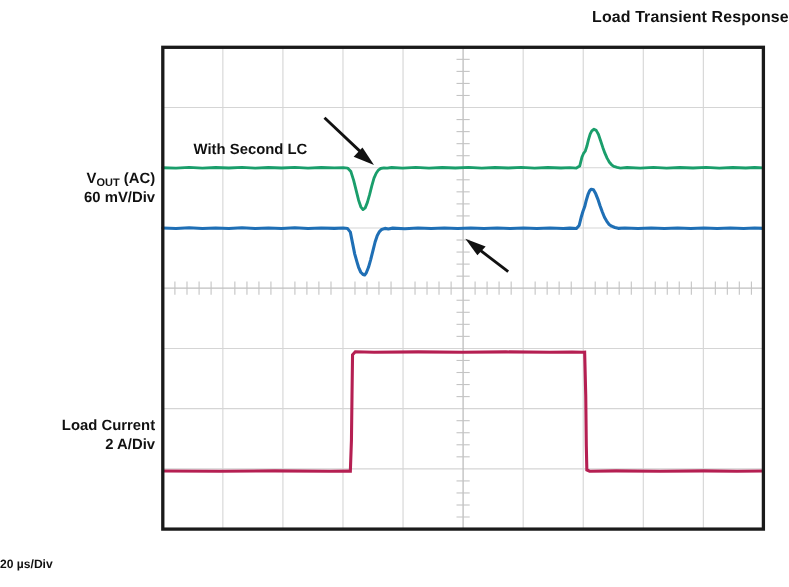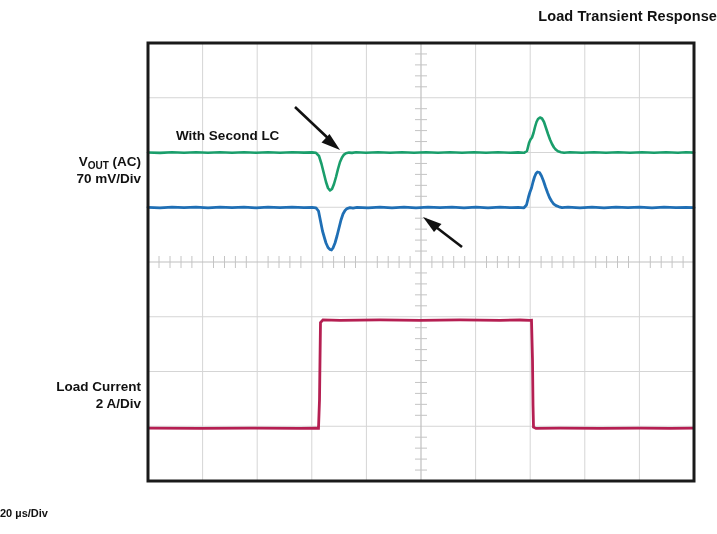--- a/index.html
+++ b/index.html
@@ -91,21 +91,21 @@
 </style>
 </head>
 <body>
 
 <div id="chart-root">
 
   <div class="chart-title">Load Transient Response</div>
 
   <div class="y-label" id="vout-label">
     <span><span>V</span><span class="sub">OUT</span><span> (AC)</span></span><br>
-    <span>70 mV/Div</span>
+    <span>60 mV/Div</span>
   </div>
 
   <div class="y-label" id="load-label">
     <span>Load Current</span><br>
     <span>2 A/Div</span>
   </div>
 
   <svg class="plot-svg" width="717" height="534" viewBox="0 0 717 534">
 
     <rect x="148" y="43" width="546" height="438" fill="#ffffff"></rect>

